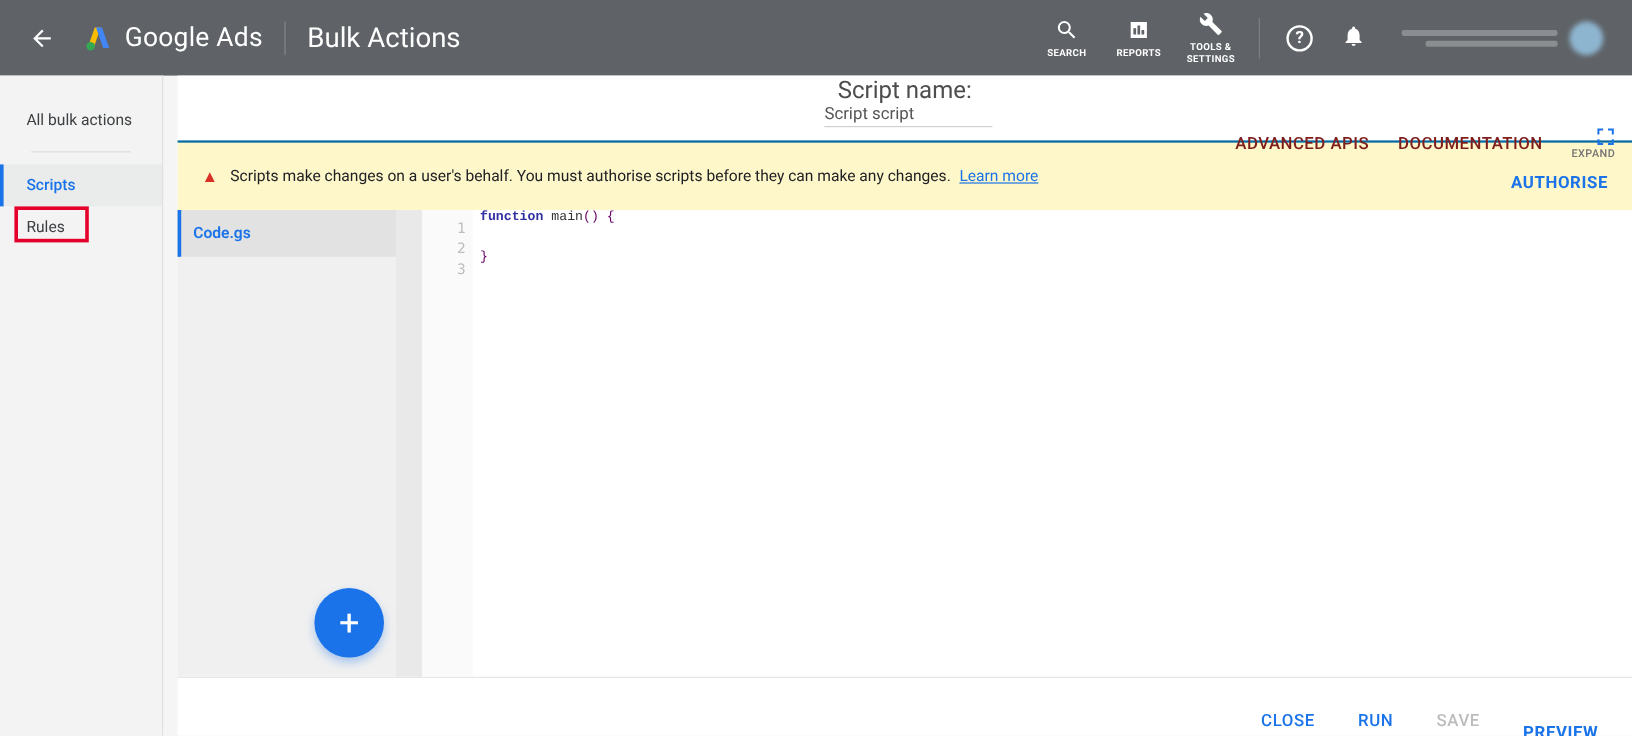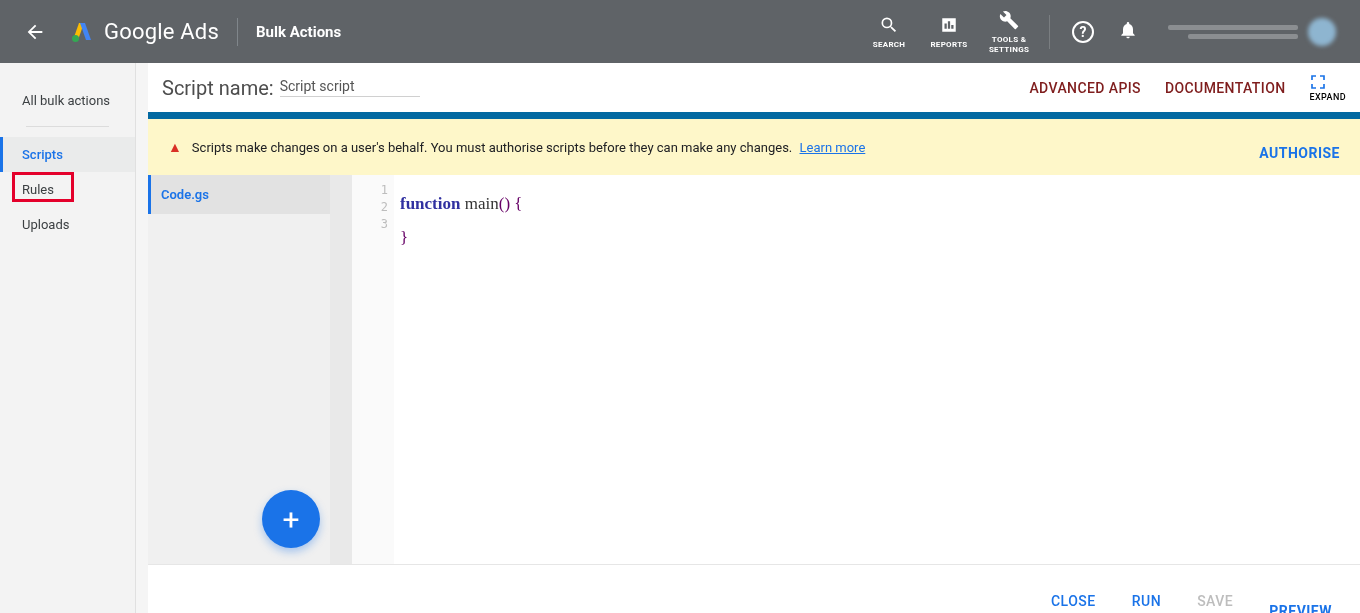--- a/index.html
+++ b/index.html
@@ -5,21 +5,21 @@
 * { margin: 0; padding: 0; box-sizing: border-box; }
 body { font-family: Roboto, Arial, sans-serif; font-size: 13px; overflow: hidden; width: 1360px; height: 613px; background: #f5f5f5; }
 
 
 .header { height: 63px; background: #5f6367; display: flex; align-items: center; color: #fff; }
 .back-arrow { margin-left: 24px; cursor: pointer; display: flex; align-items: center; }
 .logo-area { display: flex; align-items: center; margin-left: 24px; }
 .ads-icon { width: 24px; height: 24px; position: relative; margin-right: 10px; }
 .product-name { font-size: 22px; font-weight: 400; letter-spacing: .2px; font-family: 'Product Sans', Roboto, Arial, sans-serif; }
 .header-divider { width: 1px; height: 28px; background: #80868b; margin: 0 18px; }
-.section-title { font-size: 15px; font-weight: 700; }
+.section-title { font-size: 23px; font-weight: 400; }
 
 .header-right { margin-left: auto; display: flex; align-items: center; height: 100%; }
 .header-tool { display: flex; flex-direction: column; align-items: center; justify-content: center; width: 60px; cursor: pointer; }
 .header-tool .lbl { font-size: 8px; line-height: 10px; text-align: center; margin-top: 4px; font-weight: 700; letter-spacing: .3px; }
 .hdr-icon { width: 22px; height: 22px; display: flex; align-items: center; justify-content: center; }
 .thin-divider { width: 1px; height: 34px; background: #7a7e81; margin: 0 10px; }
 .circle-icon { width: 22px; height: 22px; border-radius: 50%; border: 2px solid #fff; display: flex; align-items: center; justify-content: center; font-weight: 700; font-size: 14px;}
 .icon-btn { cursor: pointer; margin: 0 12px; }
 
 .acct-block { margin-left: 18px; margin-right: 10px; display: flex; align-items: center; }
@@ -31,44 +31,44 @@
 .sidebar { position: absolute; top: 63px; left: 0; width: 136px; bottom: 0; background: #f3f3f3; border-right: 1px solid #e0e0e0; }
 .side-items { padding-top: 20px; }
 .side-item { padding: 10px 22px; font-size: 13px; color: #3c4043; cursor: pointer; }
 .side-item.active { color: #1a73e8; background: #eaebeb; border-left: 3px solid #1a73e8; padding-left: 19px; font-weight: 500;}
 .side-divider { height: 0; margin: 8px 26px 10px 26px; border-top: 1px solid #dcdcdc; }
 .highlight-box { position: absolute; border: 3px solid #e4002b; top: 172px; left: 12px; width: 62px; height: 30px; pointer-events:none; }
 
 
 .main { position: absolute; top: 63px; left: 148px; right: 0; bottom: 0; background: #fff; }
 
-.script-name-row { height: 56px; display: flex; align-items: center; padding: 0 14px; border-bottom: 7px solid #0369a1; }
+.script-name-row { height: 56px; display: flex; align-items: center; padding: 0 14px; border-bottom: 2px solid #0369a1; flex-direction: column; }
 .script-name-label { font-size: 20px; color: #4d4d4d; font-weight: 400; }
 .script-name-val { font-size: 14px; color: #555; margin-left: 6px; border-bottom: 1px solid #d0d0d0; padding-bottom: 2px; min-width: 140px; }
 .sn-right { margin-left: auto; display: flex; align-items: center; gap: 24px; }
 .textbtn { color: #7f1d1d; font-size: 14px; font-weight: 500; letter-spacing: .4px; cursor: pointer; }
-.expand-group { display:flex; flex-direction:column; align-items:flex-start; cursor:pointer; color:#000000;}
+.expand-group { display:flex; flex-direction:column; align-items:flex-end; cursor:pointer; color:#737373;}
 .expand-label { font-size:9px; letter-spacing:.4px; margin-top:2px; font-weight:500;}
 
 
 .alert { background: #fef7c9; display: flex; align-items: center; padding: 14px 20px; font-size: 13px; color: #202124; }
 .alert .warn { color: #d93025; margin-right: 10px; font-size: 14px;}
 .alert a { color: #1a73e8; text-decoration: underline; cursor: pointer; margin-left: 4px;}
 .alert .auth { margin-left: auto; color: #1a73e8; font-size: 14px; font-weight: 700; letter-spacing: .5px; cursor: pointer; margin-top: 12px; }
 
 
 .editor-wrap { display: flex; height: 390px; border-bottom: 1px solid #e6e6e6; }
 .file-panel { width: 182px; background: #f0f0f0; position: relative; }
 .file-item { background: #e2e2e2; padding: 12px 10px; color: #1a73e8; font-size: 13px; font-weight: 600; border-left: 3px solid #1a73e8;}
 .fab { position: absolute; right: 10px; bottom: 16px; width: 58px; height: 58px; border-radius: 50%; background: #1a73e8; color: #fff; font-size: 30px; display: flex; align-items: center; justify-content: center; cursor: pointer; box-shadow: 0 4px 8px rgba(26,115,232,.35); }
 
 .minimap { width: 22px; background: #e9e9e9; }
 .gutter { width: 42px; background: #fafafa; padding: 8px 6px 0 0; text-align: right; font-family: Menlo, Consolas, monospace; font-size: 12px; color: #bdbdbd; }
 .gutter div { height: 17px; }
-.code { flex: 1; padding: 19px 8px 0 6px; font-family: Liberation Serif, serif; font-size: 17px; color: #333; }
+.code { flex: 1; padding: 0 8px 0 6px; font-family: Liberation Mono, monospace; font-size: 11px; color: #333; }
 .code .line { height: 17px; white-space: pre; }
 .kw { color: #3030a0; font-weight: 600; }
 .fn { color: #333; }
 .br { color: #606; }
 
 
 .footer { display:flex; align-items:center; justify-content:flex-end; padding: 18px 28px; gap: 36px; font-size: 14px; font-weight: 500; letter-spacing: .5px;}
 .footer .btn { color: #1a73e8; cursor: pointer;}
 .footer .btn.disabled { color: #bdbdbd; cursor: default;}
 .footer .btn.bold { font-weight: 700; margin-top: 20px;}
@@ -143,21 +143,20 @@
     </div>
   </div>
 </div>
 
 <div class="sidebar">
   <div class="side-items">
     <div class="side-item">All bulk actions</div>
     <div class="side-divider"></div>
     <div class="side-item active">Scripts</div>
     <div class="side-item">Rules</div>
-    <div class="side-item">Uploads</div>
   </div>
 </div>
 <div class="highlight-box"></div>
 
 <div class="main">
 
   <div class="script-name-row">
     <span class="script-name-label">Script name:</span>
     <span class="script-name-val">Script script</span>
     <div class="sn-right">

